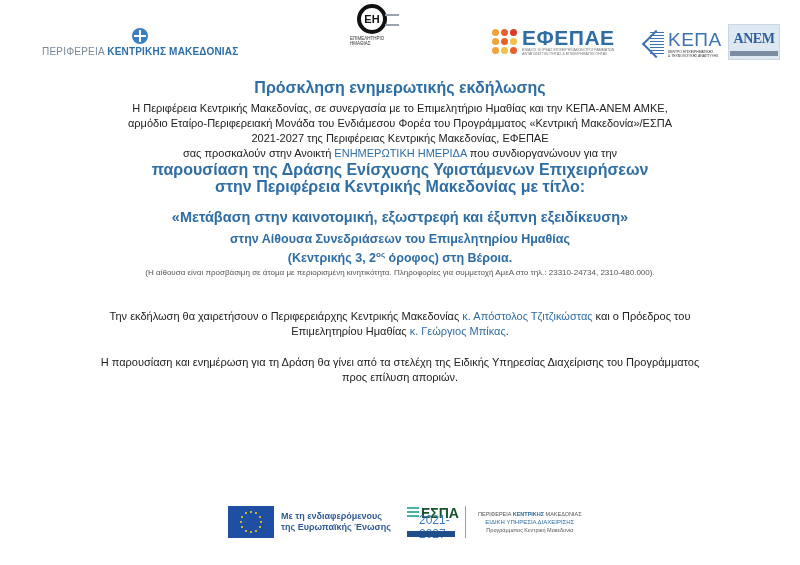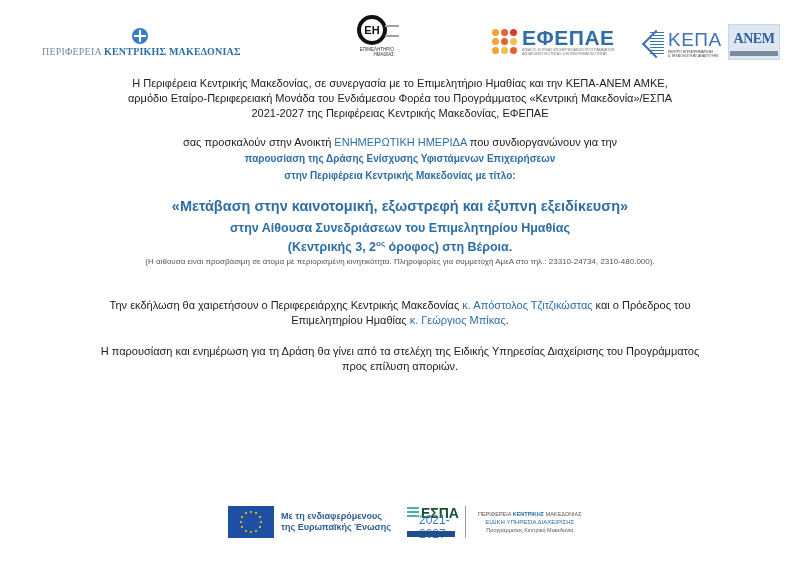--- a/index.html
+++ b/index.html
@@ -2,30 +2,30 @@
 <html><head>
   <meta charset="utf-8">
   <style>
     * { margin: 0; padding: 0; box-sizing: border-box; }
     html, body { width: 800px; height: 565px; background: #ffffff; overflow: hidden; }
     body { font-family: "Liberation Sans", "DejaVu Sans", sans-serif; color: #1a1a1a; position: relative; }
 
     .logo-row { position: absolute; top: 0; left: 0; width: 800px; height: 78px; }
 
     
-    .region-logo { position: absolute; left: 42px; top: 24px; width: 196px; height: 48px; text-align: center; font-family: Liberation Serif, serif; }
+    .region-logo { position: absolute; left: 42px; top: 24px; width: 196px; height: 48px; text-align: center; }
     .region-emblem { width: 16px; height: 16px; border-radius: 50%; background: #3a7fc1; margin: 4px auto 2px; position: relative; }
     .region-emblem::before { content: ""; position: absolute; left: 7px; top: 2px; width: 2px; height: 12px; background: #fff; }
     .region-emblem::after { content: ""; position: absolute; left: 2px; top: 7px; width: 12px; height: 2px; background: #fff; }
     .region-text { font-size: 10px; letter-spacing: 0.2px; white-space: nowrap; }
     .region-text .light { color: #7a8a99; }
     .region-text .bold { color: #2c6ea8; font-weight: bold; }
 
     
-    .chamber-logo { position: absolute; left: 350px; top: 15px; width: 44px; height: 50px; text-align: right; }
+    .chamber-logo { position: absolute; left: 350px; top: 4px; width: 44px; height: 50px; text-align: left; }
     .chamber-gear { width: 30px; height: 30px; margin: 0 auto; border: 4px solid #111; border-radius: 50%; position: relative; display: flex; align-items: center; justify-content: center; font-weight: bold; font-size: 11px; color: #111; }
     .chamber-gear::after { content: ""; position: absolute; right: -16px; top: 6px; width: 14px; height: 8px; border-top: 2px solid #9aa3ad; border-bottom: 2px solid #9aa3ad; }
     .chamber-text { font-size: 4.5px; color: #333; margin-top: 3px; line-height: 1.1; }
 
     
     .efepae-logo { position: absolute; left: 492px; top: 25px; width: 140px; height: 34px; display: flex; align-items: center; }
     .efepae-dots { width: 26px; height: 26px; display: grid; grid-template-columns: repeat(3, 8px); grid-gap: 1px; }
     .efepae-dots span { width: 7px; height: 7px; border-radius: 50%; }
     .efepae-wordmark { margin-left: 4px; }
     .efepae-name { font-size: 21px; color: #2f6da3; font-weight: bold; letter-spacing: 0.5px; line-height: 20px; }
@@ -43,22 +43,22 @@
     
     .anem-logo { position: absolute; left: 728px; top: 24px; width: 52px; height: 36px; background: #dde8f3; border: 1px solid #c9d6e3; display: flex; flex-direction: column; align-items: center; justify-content: center; }
     .anem-name { font-size: 14px; font-weight: bold; color: #2f5f9e; font-family: "Liberation Serif", serif; letter-spacing: -0.5px; line-height: 20px; }
     .anem-bar { width: 48px; height: 5px; background: #7b8ba0; margin-top: 2px; }
 
     
     .content { position: absolute; top: 76px; left: 0; width: 800px; text-align: center; }
     .invite-title { font-size: 16px; font-weight: bold; color: #2e6ea5; margin-top: 3px; height: 22px; }
     .intro { font-size: 11px; line-height: 15px; color: #222; }
     .blue { color: #2e6ea5; }
-    .para-invite { font-size: 11px; line-height: 15px; margin-top: 14px; }
-    .para-subject { font-size: 10px; line-height: 17px; font-weight: bold; color: #2e6ea5; }
+    .para-invite { font-size: 11px; line-height: 15px; }
+    .para-subject { font-size: 16px; line-height: 17px; font-weight: bold; color: #2e6ea5; }
     .event-title { font-size: 14.5px; font-weight: bold; color: #2e6ea5; margin-top: 14px; height: 22px; }
     .when { font-size: 15px; font-weight: bold; color: #2e6ea5; margin-top: 14px; line-height: 20px; }
     .when .date { font-size: 16px; color: #c62828; }
     .where { font-size: 12.5px; font-weight: bold; color: #2e6ea5; line-height: 16px; }
     .where sup { font-size: 8px; }
     .access { font-size: 8px; color: #555; line-height: 12px; margin-top: 1px; }
     .greet { font-size: 11px; line-height: 15px; margin-top: 30px; color: #222; }
     .presentation { font-size: 11px; line-height: 15px; margin-top: 16px; color: #222; }
 
     
@@ -125,20 +125,21 @@
     </div>
   </div>
 
   <div class="anem-logo">
     <div class="anem-name">ΑΝΕΜ</div>
     <div class="anem-bar"></div>
   </div>
 </div>
 
 <div class="content">
+  <div class="invite-title">Πρόσκληση ενημερωτικής εκδήλωσης</div>
 
   <div class="intro">
     <div>Η Περιφέρεια Κεντρικής Μακεδονίας, σε συνεργασία με το Επιμελητήριο Ημαθίας και την ΚΕΠΑ-ΑΝΕΜ ΑΜΚΕ,</div>
     <div>αρμόδιο Εταίρο-Περιφερειακή Μονάδα του Ενδιάμεσου Φορέα του Προγράμματος «Κεντρική Μακεδονία»/ΕΣΠΑ</div>
     <div>2021-2027 της Περιφέρειας Κεντρικής Μακεδονίας, ΕΦΕΠΑΕ</div>
   </div>
 
   <div class="para-invite">
     <span>σας προσκαλούν στην Ανοικτή </span><span class="blue">ΕΝΗΜΕΡΩΤΙΚΗ ΗΜΕΡΙΔΑ</span><span> που συνδιοργανώνουν για την</span>
   </div>

